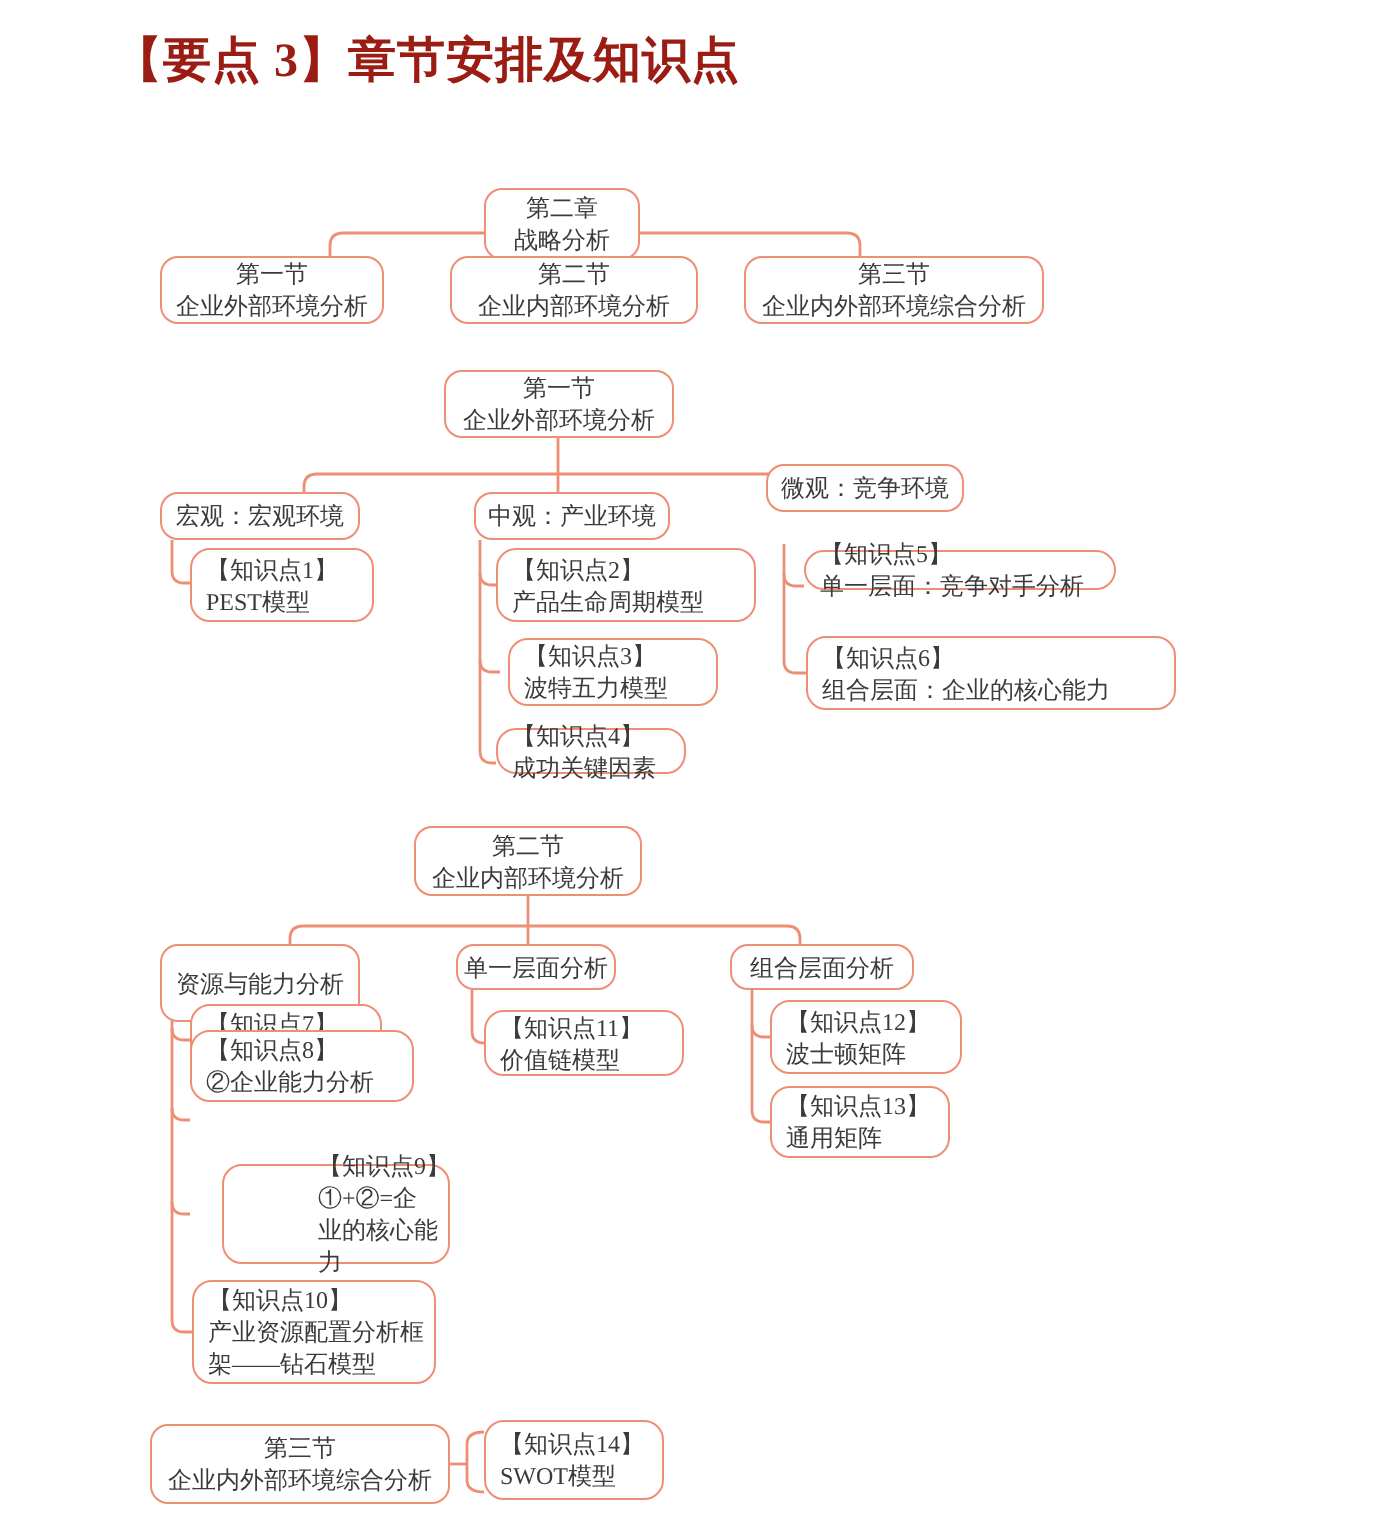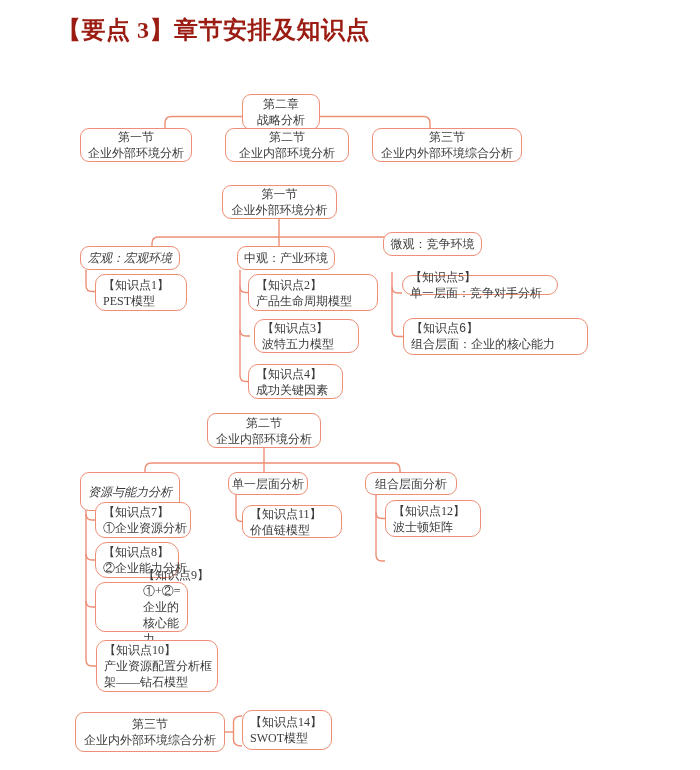--- a/index.html
+++ b/index.html
@@ -31,36 +31,36 @@
     align-items:flex-start;text-align:left;
     padding-left:7px;padding-right:4px;border-radius:10px;
   }
   .wrap{white-space:normal;}
   
   .pos-chapter2{left:242px;top:70px;width:78px;height:36px;margin-top:24px;}
   .pos-sec1a{left:80px;top:128px;width:112px;height:34px;}
   .pos-sec2a{left:225px;top:128px;width:124px;height:34px;}
   .pos-sec3a{left:372px;top:128px;width:150px;height:34px;}
   .pos-sec1b{left:222px;top:185px;width:115px;height:34px;}
-  .pos-macro{left:80px;top:246px;width:100px;height:24px;font-style:italic;}
+  .pos-macro{left:80px;top:246px;width:100px;height:24px;}
   .pos-meso{left:237px;top:246px;width:98px;height:24px;}
   .pos-micro{left:383px;top:232px;width:99px;height:24px;}
   .pos-kp1{left:95px;top:274px;width:92px;height:37px;}
   .pos-kp2{left:248px;top:274px;width:130px;height:37px;}
   .pos-kp3{left:254px;top:319px;width:105px;height:34px;}
-  .pos-kp4{left:248px;top:364px;width:95px;height:35px;}
+  .pos-kp4{left:248px;top:364px;width:95px;height:23px;}
   .pos-kp5{left:402px;top:275px;width:156px;height:20px;}
-  .pos-kp6{left:403px;top:318px;width:185px;height:37px;font-family:Liberation Mono, monospace;}
+  .pos-kp6{left:403px;top:318px;width:185px;height:37px;}
   .pos-sec2b{left:207px;top:413px;width:114px;height:35px;}
-  .pos-rescap{left:80px;top:472px;width:100px;height:39px;font-style:italic;}
+  .pos-rescap{left:80px;top:472px;width:100px;height:39px;}
   .pos-single{left:228px;top:472px;width:80px;height:23px;}
   .pos-combo{left:365px;top:472px;width:92px;height:23px;}
   .pos-kp7{left:95px;top:502px;width:96px;height:36px;}
-  .pos-kp8{left:95px;top:542px;width:84px;height:36px;border-radius:12px;}
-  .pos-kp9{left:95px;top:582px;width:93px;height:50px;padding-left:47px;}
+  .pos-kp8{left:95px;top:515px;width:112px;height:36px;}
+  .pos-kp9{left:111px;top:582px;width:114px;height:50px;padding-left:47px;}
   .pos-kp10{left:96px;top:640px;width:122px;height:52px;}
   .pos-kp11{left:242px;top:505px;width:100px;height:33px;}
   .pos-kp12{left:385px;top:500px;width:96px;height:37px;}
   .pos-kp13{left:385px;top:543px;width:90px;height:36px;}
   .pos-sec3b{left:75px;top:712px;width:150px;height:40px;}
   .pos-kp14{left:242px;top:710px;width:90px;height:40px;}
 </style>
 </head>
 <body>
 
@@ -189,20 +189,24 @@
     <span class="wrap">产业资源配置分析框架——钻石模型</span>
   </div>
   <div class="node kp pos-kp11">
     <span>【知识点11】</span>
     <span>价值链模型</span>
   </div>
   <div class="node kp pos-kp12">
     <span>【知识点12】</span>
     <span>波士顿矩阵</span>
   </div>
+  <div class="node kp pos-kp13">
+    <span>【知识点13】</span>
+    <span>通用矩阵</span>
+  </div>
 
   <div class="node pos-sec3b">
     <span>第三节</span>
     <span>企业内外部环境综合分析</span>
   </div>
   <div class="node kp pos-kp14">
     <span>【知识点14】</span>
     <span>SWOT模型</span>
   </div>
 

